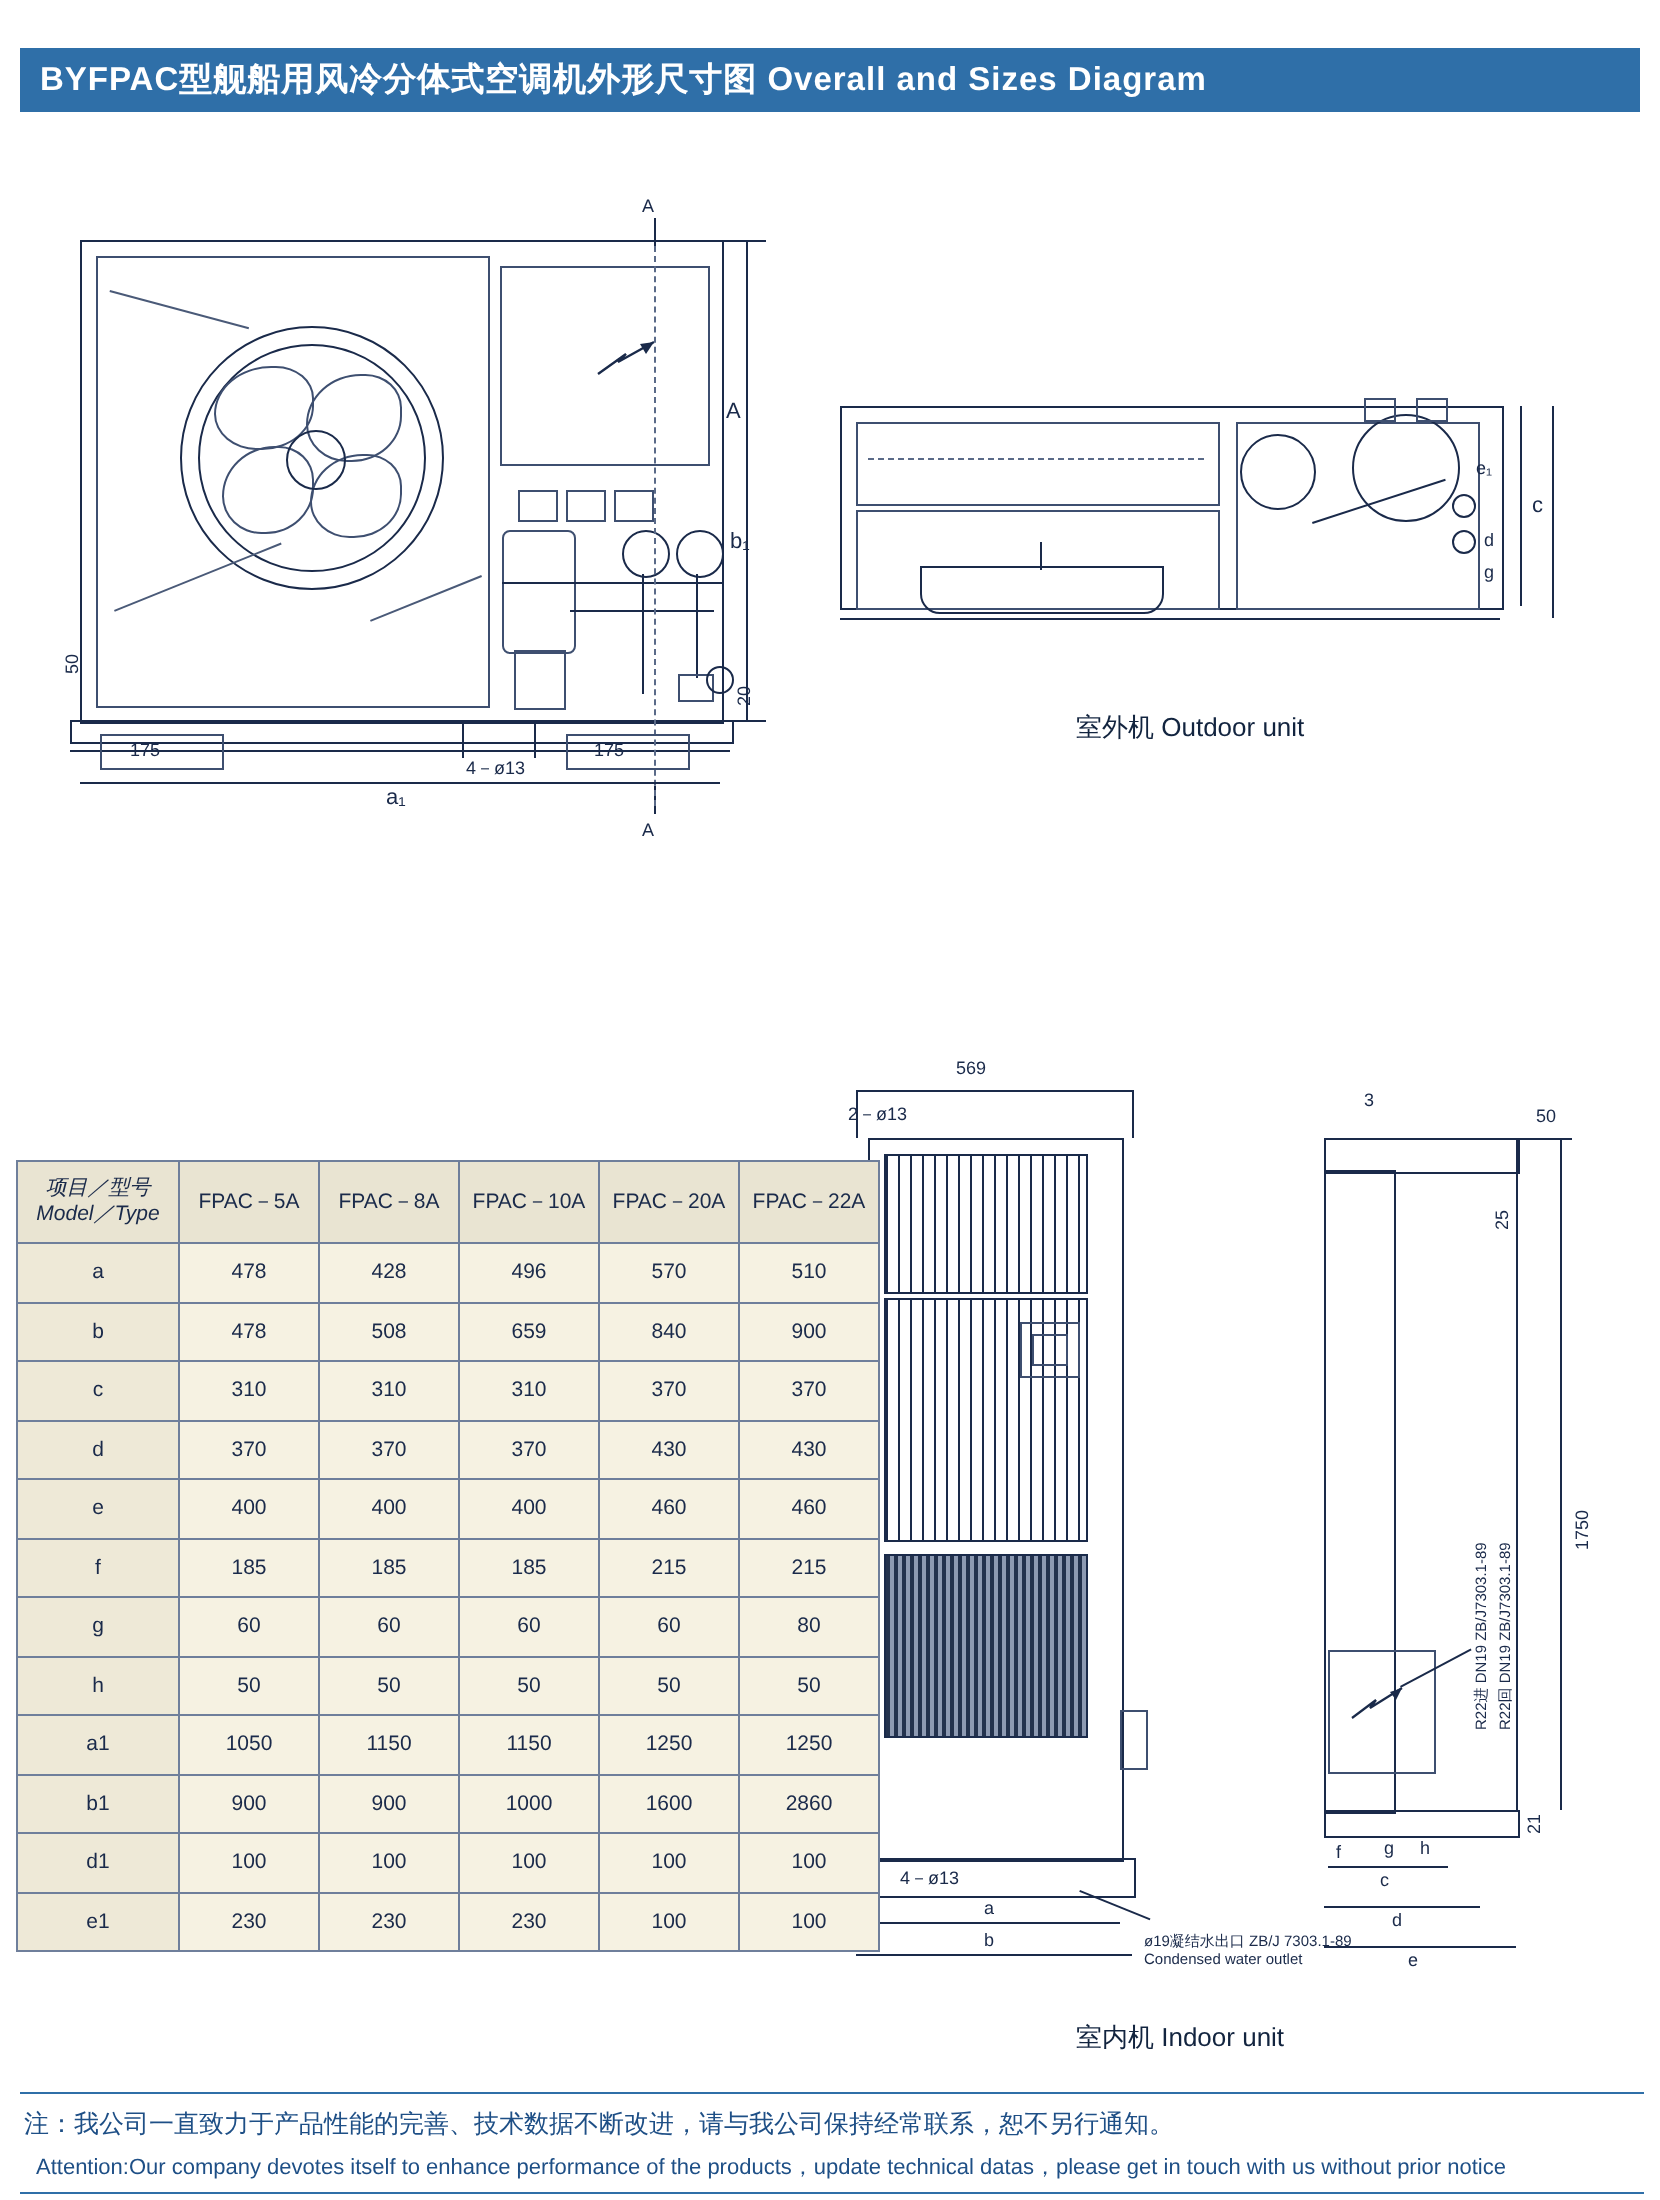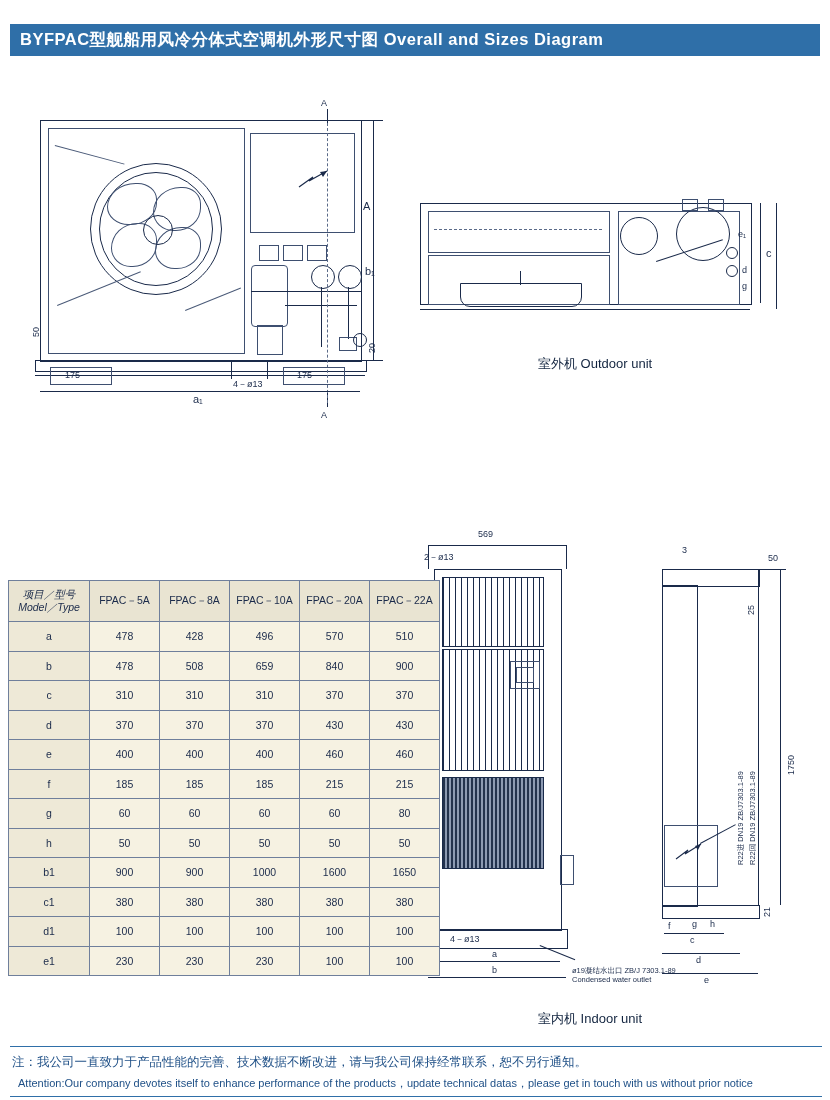--- a/index.html
+++ b/index.html
@@ -295,34 +295,34 @@
     </tr>
     <tr>
       <td class="rowlabel">h</td>
       <td>50</td>
       <td>50</td>
       <td>50</td>
       <td>50</td>
       <td>50</td>
     </tr>
     <tr>
+      <td class="rowlabel">a1</td>
+      <td>1050</td>
+      <td>1150</td>
+      <td>1150</td>
+      <td>1250</td>
+      <td>1250</td>
+    </tr>
+    <tr>
       <td class="rowlabel">b1</td>
       <td>900</td>
       <td>900</td>
       <td>1000</td>
       <td>1600</td>
-      <td>1650</td>
-    </tr>
-    <tr>
-      <td class="rowlabel">c1</td>
-      <td>380</td>
-      <td>380</td>
-      <td>380</td>
-      <td>380</td>
-      <td>380</td>
+      <td>2860</td>
     </tr>
     <tr>
       <td class="rowlabel">d1</td>
       <td>100</td>
       <td>100</td>
       <td>100</td>
       <td>100</td>
       <td>100</td>
     </tr>
     <tr>

